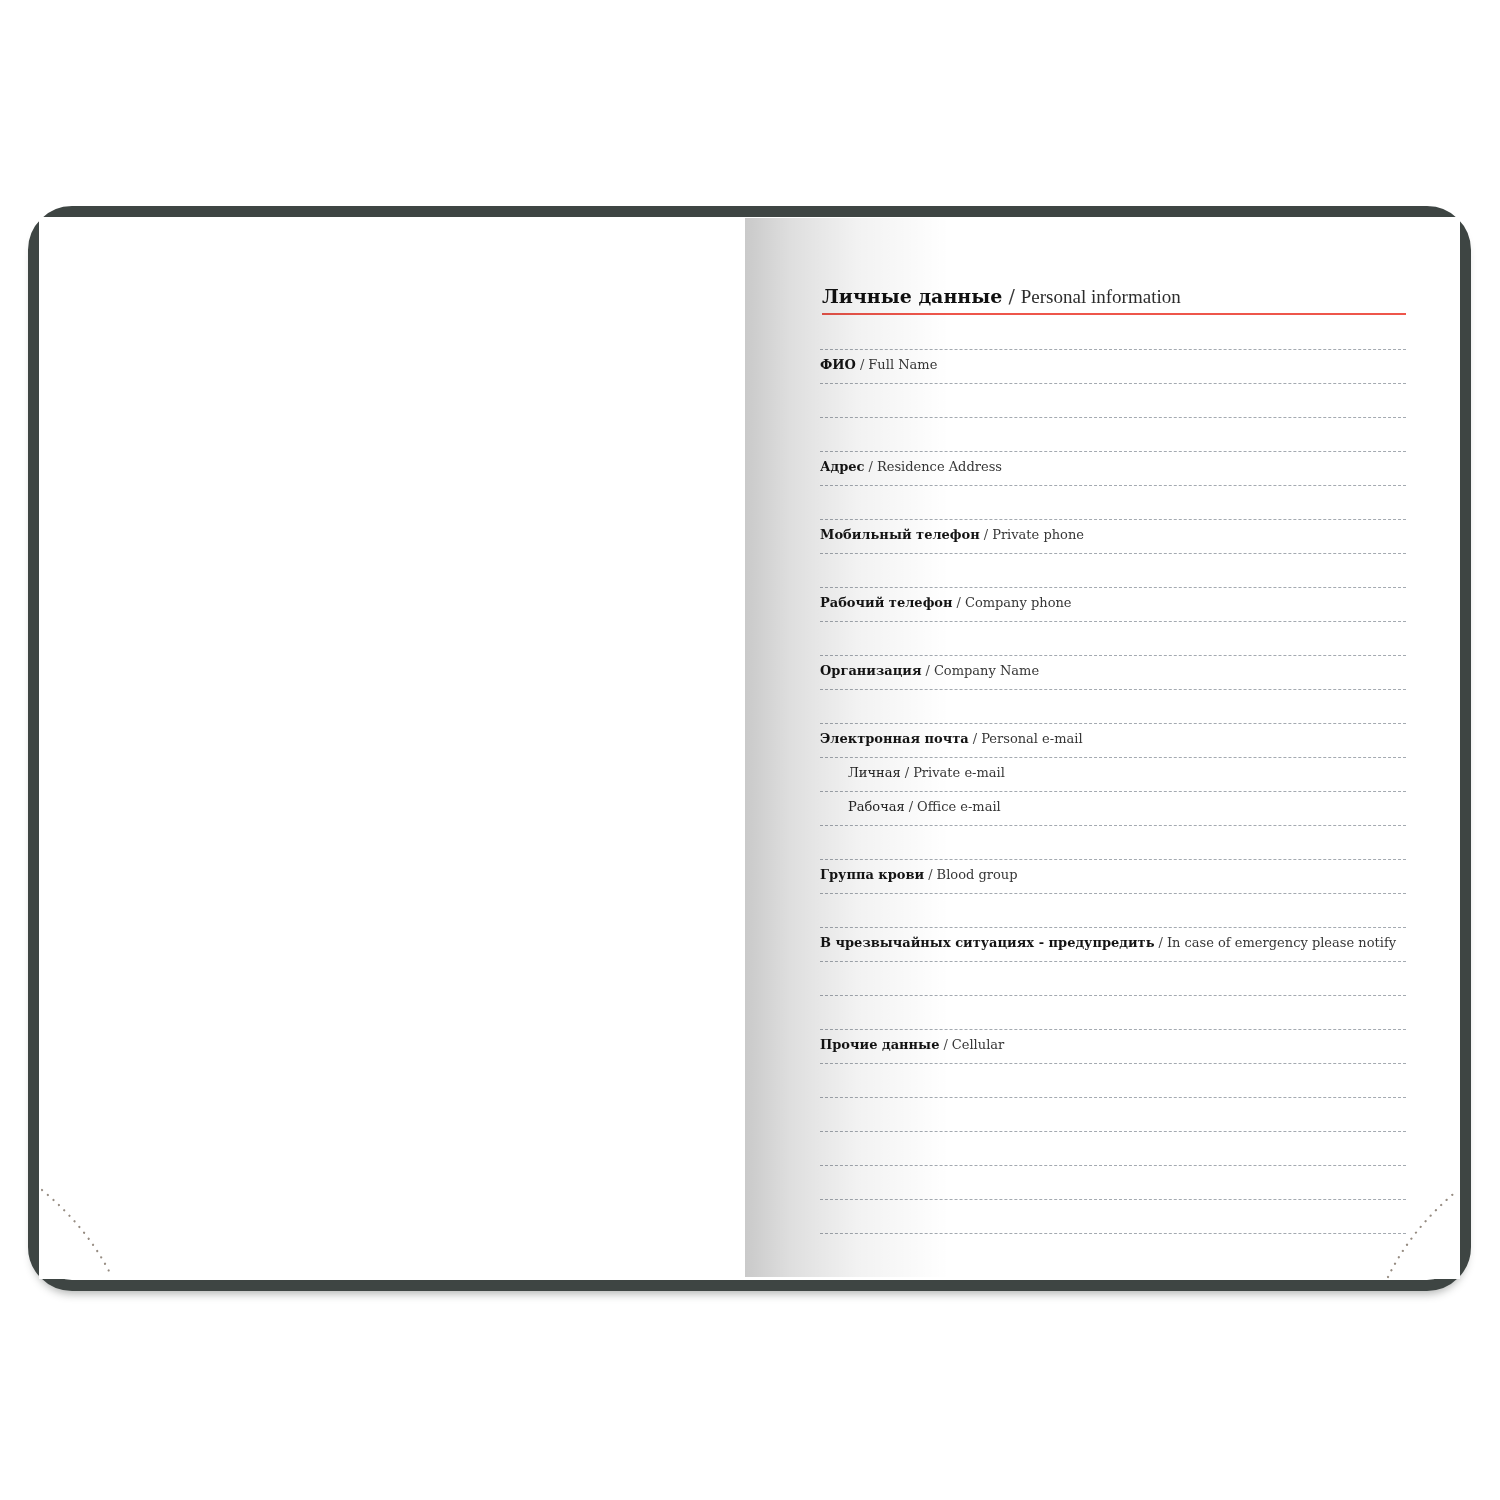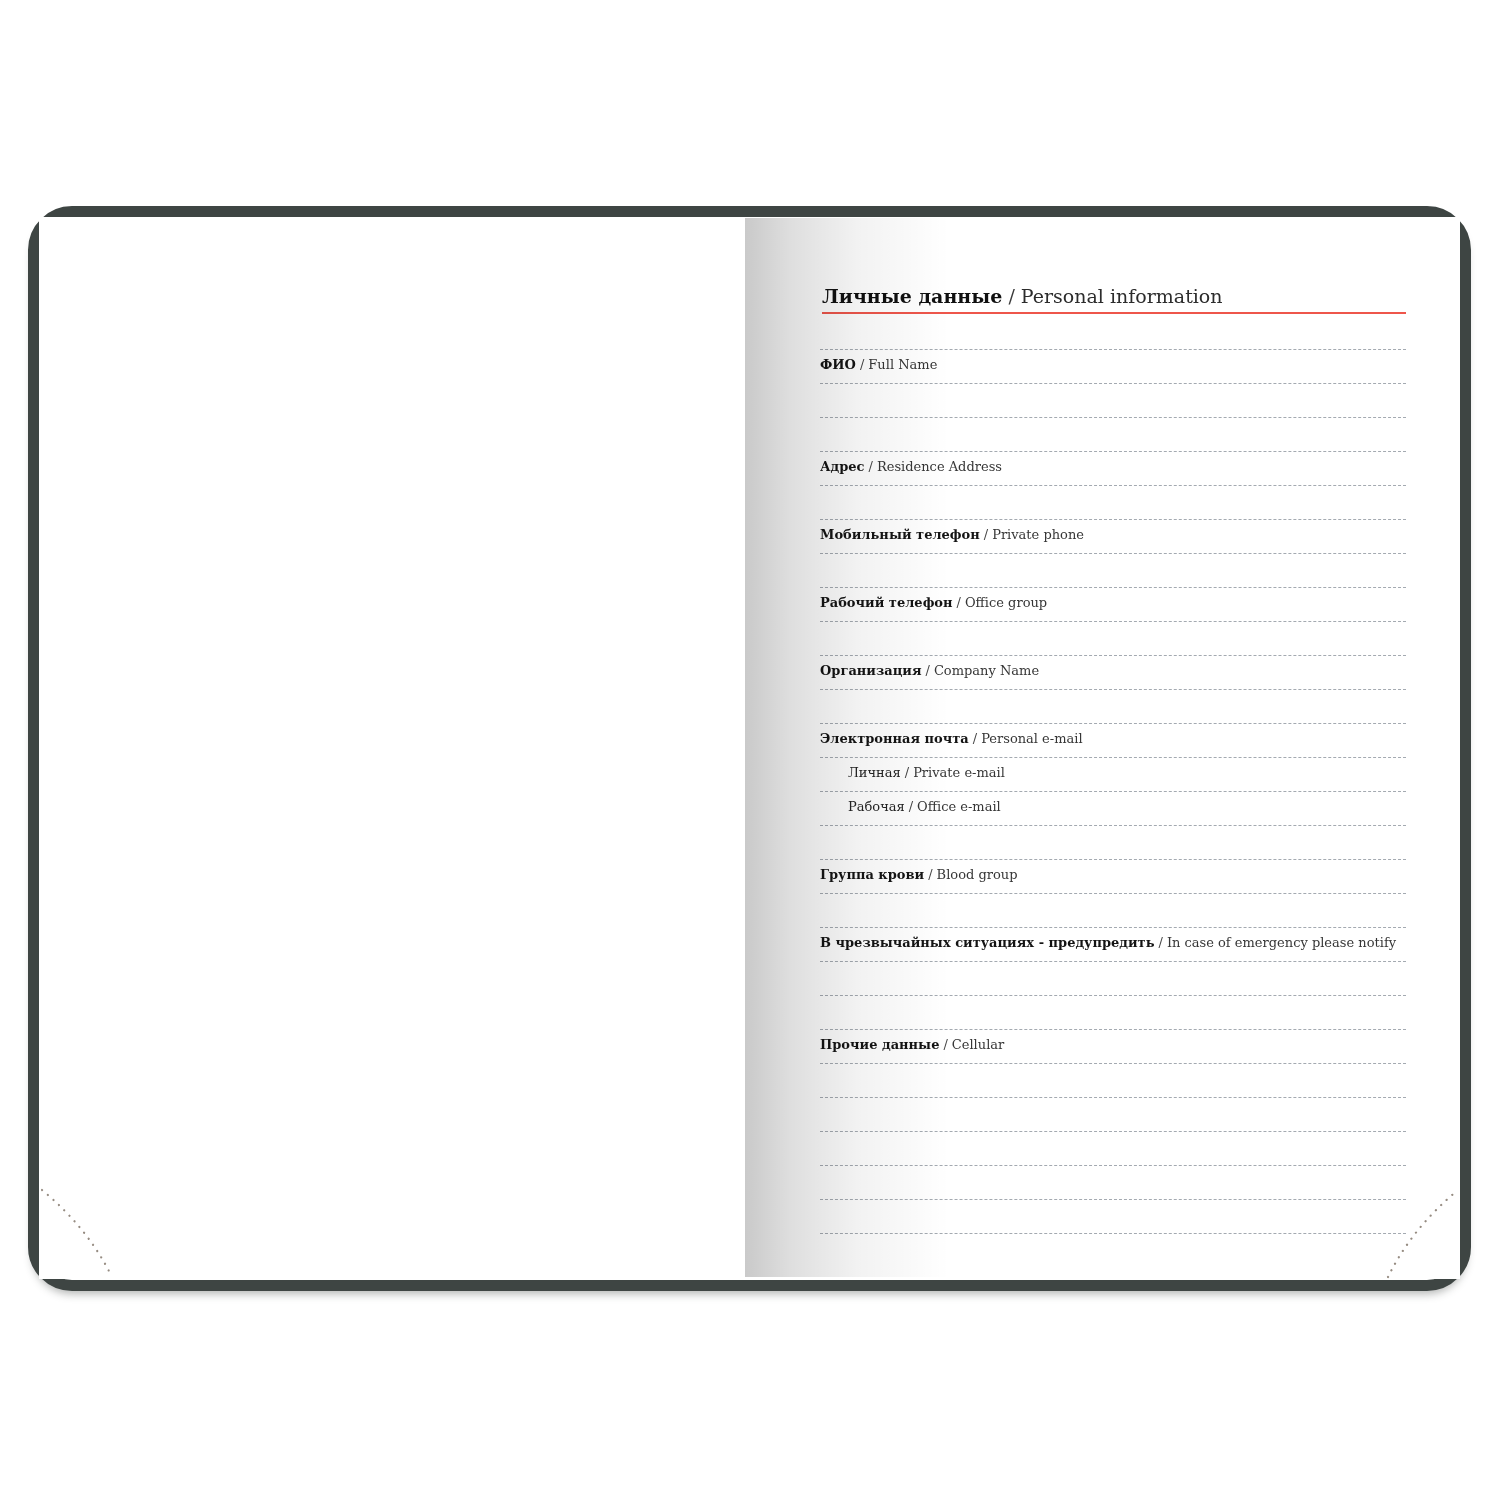--- a/index.html
+++ b/index.html
@@ -75,20 +75,21 @@
   .title-block .t-ru {
     font-weight: bold;
     color: #101010;
   }
   .title-block .sep {
     margin: 0 6px;
     color: #3a3a3a;
   }
   .title-block .t-en {
     color: #2c2c2c;
+    font-family: Liberation Serif, serif;
   }
   .red-rule {
     height: 2px;
     background: #ee564b;
     margin-top: 3px;
   }
   
   .rows {
     position: absolute;
     left: 75px;
@@ -155,21 +156,21 @@
       <div class="row"><span class="ru">ФИО</span><span class="sep">/</span><span class="en">Full Name</span></div>
       <div class="row"></div>
       <div class="row"></div>
 
       <div class="row"><span class="ru">Адрес</span><span class="sep">/</span><span class="en">Residence Address</span></div>
       <div class="row"></div>
 
       <div class="row"><span class="ru">Мобильный телефон</span><span class="sep">/</span><span class="en">Private phone</span></div>
       <div class="row"></div>
 
-      <div class="row"><span class="ru">Рабочий телефон</span><span class="sep">/</span><span class="en">Office group</span></div>
+      <div class="row"><span class="ru">Рабочий телефон</span><span class="sep">/</span><span class="en">Company phone</span></div>
       <div class="row"></div>
 
       <div class="row"><span class="ru">Организация</span><span class="sep">/</span><span class="en">Company Name</span></div>
       <div class="row"></div>
 
       <div class="row"><span class="ru">Электронная почта</span><span class="sep">/</span><span class="en">Personal e-mail</span></div>
       <div class="row sub"><span class="ru">Личная</span><span class="sep">/</span><span class="en">Private e-mail</span></div>
       <div class="row sub"><span class="ru">Рабочая</span><span class="sep">/</span><span class="en">Office e-mail</span></div>
       <div class="row"></div>
 

